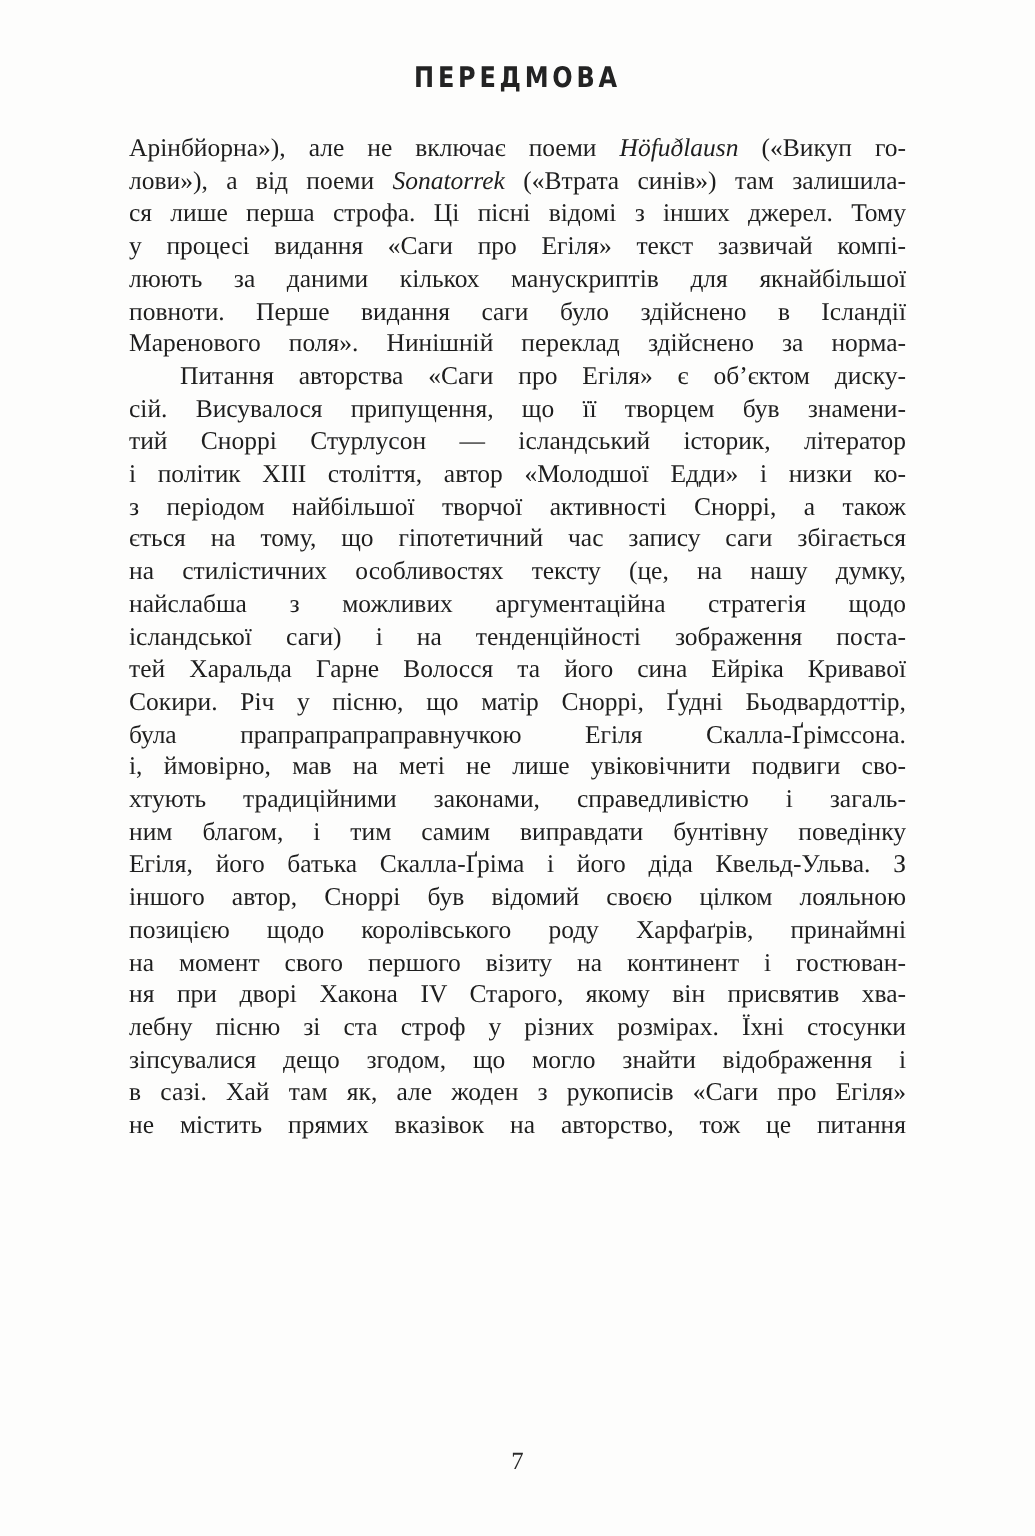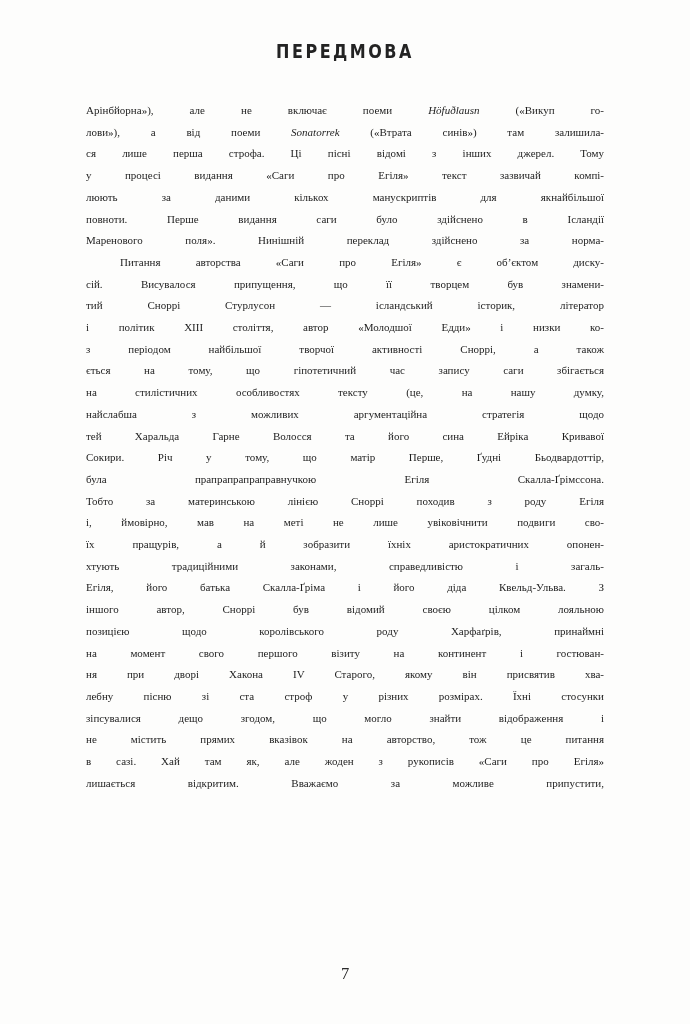--- a/index.html
+++ b/index.html
@@ -16,22 +16,22 @@
     position:absolute; top:42px; left:0; width:100%;
     text-align:center;
     font-family:"DejaVu Sans", sans-serif;
     font-size:16px; font-weight:600;
     letter-spacing:2.5px;
     transform:scaleY(1.18);
     color:#232323;
   }
 
   .text-block {
-    position:absolute; top:100px; left:86px; width:518px;
-    font-size:11px; line-height:21.7px;
+    position:absolute; top:88px; left:86px; width:518px;
+    font-size:17px; line-height:21.7px;
     color:#1e1e1e;
   }
   .line { text-align:justify; text-align-last:justify; }
   .line.no-just { text-align-last:left; }
   .para.indent .line:first-child { text-indent:34px; }
   .line em { font-style:italic; }
 
   .page-number {
     position:absolute; top:964px; left:0; width:100%;
     text-align:center; font-size:16.5px; color:#2a2a2a;
@@ -55,34 +55,33 @@
       </div>
       <div class="para indent">
         <div class="line"><span>Питання авторства «Саги про Егіля» є об’єктом диску-</span></div>
         <div class="line"><span>сій. Висувалося припущення, що її творцем був знамени-</span></div>
         <div class="line"><span>тий Сноррі Стурлусон — ісландський історик, літератор</span></div>
         <div class="line"><span>і політик XIII століття, автор «Молодшої Едди» і низки ко-</span></div>
         <div class="line"><span>з періодом найбільшої творчої активності Сноррі, а також</span></div>
         <div class="line"><span>ється на тому, що гіпотетичний час запису саги збігається</span></div>
         <div class="line"><span>на стилістичних особливостях тексту (це, на нашу думку,</span></div>
         <div class="line"><span>найслабша з можливих аргументаційна стратегія щодо</span></div>
+        <div class="line"><span>ісландської саги) і на тенденційності зображення поста-</span></div>
         <div class="line"><span>тей Харальда Гарне Волосся та його сина Ейріка Кривавої</span></div>
-        <div class="line"><span>Сокири. Річ у тому, що матір Перше, Ґудні Бьодвардоттір,</span></div>
+        <div class="line"><span>Сокири. Річ у пісню, що матір Сноррі, Ґудні Бьодвардоттір,</span></div>
         <div class="line"><span>була прапрапрапраправнучкою Егіля Скалла-Ґрімссона.</span></div>
-        <div class="line"><span>Тобто за материнською лінією Сноррі походив з роду Егіля</span></div>
         <div class="line"><span>і, ймовірно, мав на меті не лише увіковічнити подвиги сво-</span></div>
-        <div class="line"><span>їх пращурів, а й зобразити їхніх аристократичних опонен-</span></div>
         <div class="line"><span>хтують традиційними законами, справедливістю і загаль-</span></div>
+        <div class="line"><span>ним благом, і тим самим виправдати бунтівну поведінку</span></div>
         <div class="line"><span>Егіля, його батька Скалла-Ґріма і його діда Квельд-Ульва. З</span></div>
         <div class="line"><span>іншого автор, Сноррі був відомий своєю цілком лояльною</span></div>
         <div class="line"><span>позицією щодо королівського роду Харфаґрів, принаймні</span></div>
         <div class="line"><span>на момент свого першого візиту на континент і гостюван-</span></div>
         <div class="line"><span>ня при дворі Хакона IV Старого, якому він присвятив хва-</span></div>
         <div class="line"><span>лебну пісню зі ста строф у різних розмірах. Їхні стосунки</span></div>
         <div class="line"><span>зіпсувалися дещо згодом, що могло знайти відображення і</span></div>
+        <div class="line"><span>в сазі. Хай там як, але жоден з рукописів «Саги про Егіля»</span></div>
         <div class="line"><span>не містить прямих вказівок на авторство, тож це питання</span></div>
-        <div class="line"><span>в сазі. Хай там як, але жоден з рукописів «Саги про Егіля»</span></div>
-        <div class="line"><span>лишається відкритим. Вважаємо за можливе припустити,</span></div>
       </div>
     </main>
 
   <footer class="page-number">7</footer>
 </div>
 
 </body></html>

